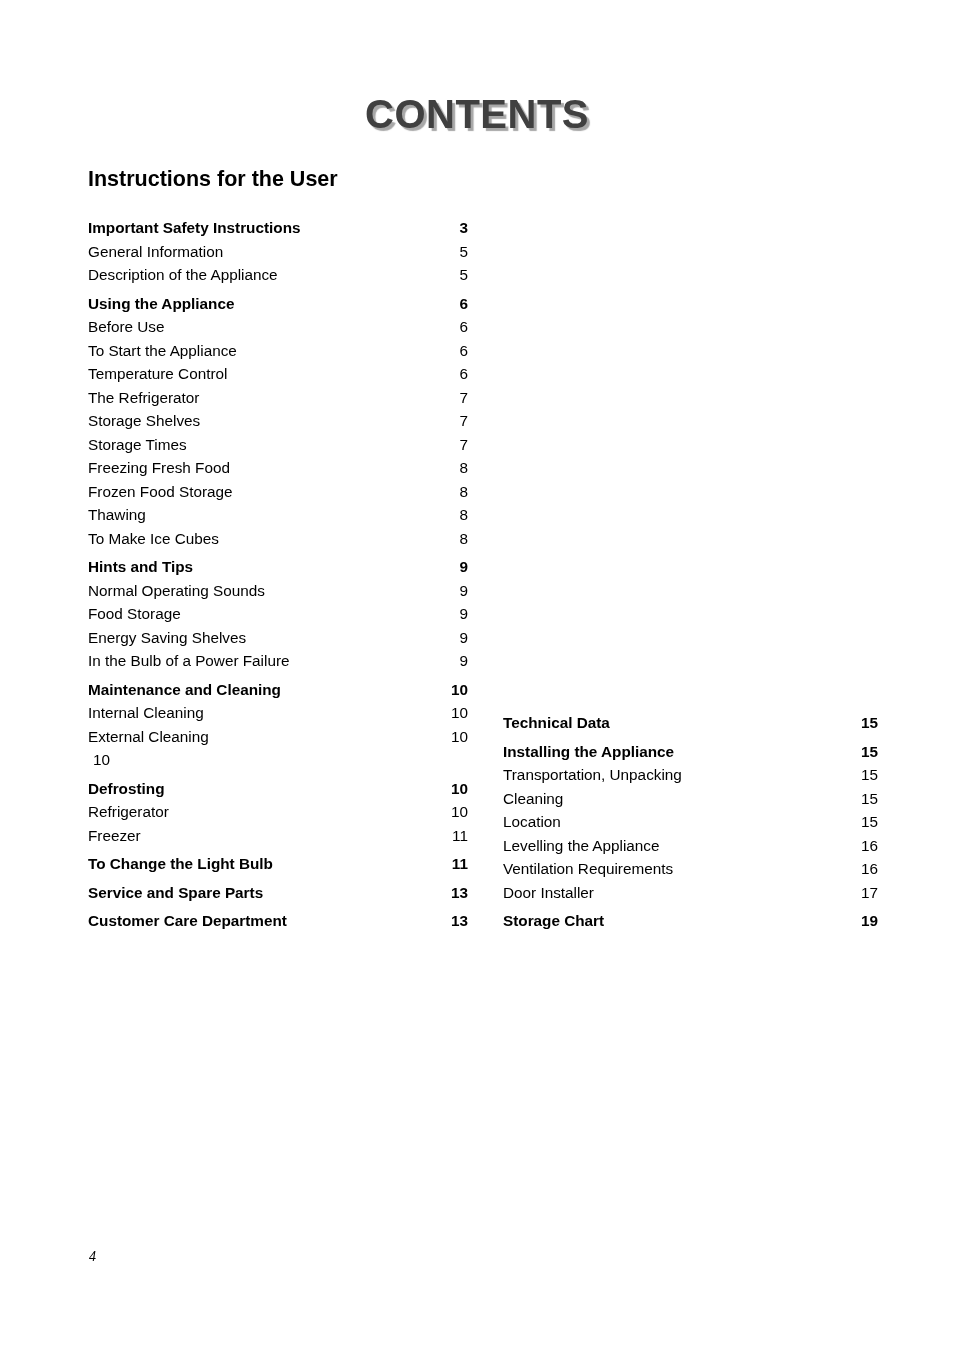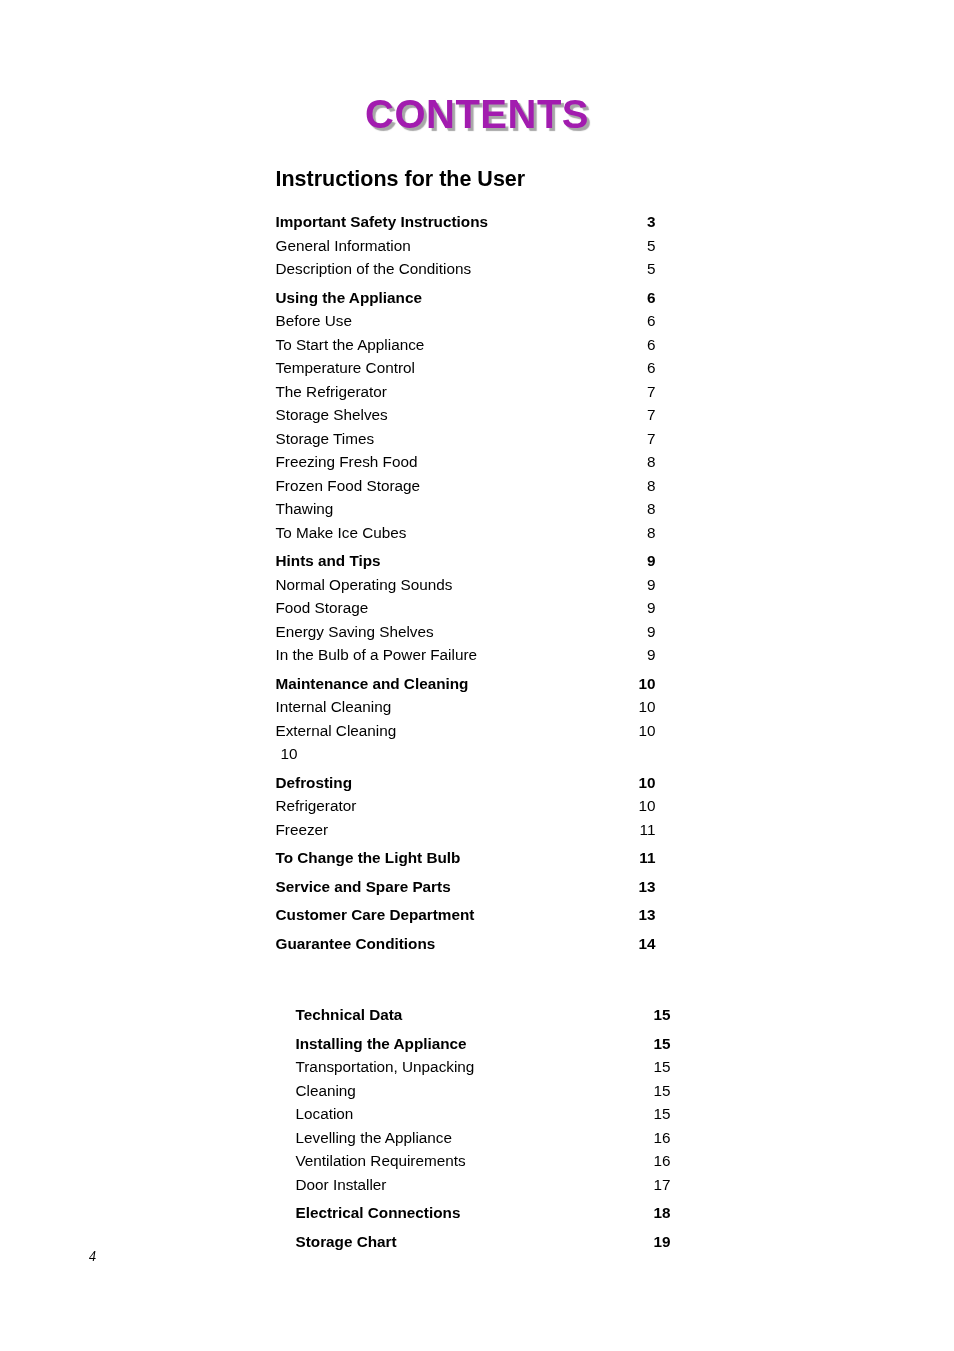--- a/index.html
+++ b/index.html
@@ -19,53 +19,53 @@
   
   .page-title {
     position: absolute;
     top: 92px;
     left: 0;
     width: 954px;
     text-align: center;
     font-size: 40px;
     font-weight: bold;
     letter-spacing: 0.5px;
-    color: #a21caf;
+    color: #404040;
     text-shadow: 3px 3px 1px rgba(120,120,120,0.65);
   }
 
   
   .toc {
     position: absolute;
     top: 166px;
     left: 88px;
     width: 790px;
     display: flex;
-    flex-direction: column;
-    align-items: center;
+    flex-direction: row;
+    align-items: flex-end;
   }
   .column {
     display: flex;
     flex-direction: column;
   }
   .column.left  { width: 380px; margin-right: 35px; }
   .column.right { width: 375px; }
 
   .col-heading {
     font-size: 21.5px;
     font-weight: bold;
     line-height: 26px;
     margin: 0 0 0 0;
     white-space: nowrap;
   }
 
   .entries {
     display: flex;
     flex-direction: column;
-    margin-top: 18px;
+    margin-top: 24px;
   }
   .column.right .entries {
     margin-top: 48px;
   }
 
   .entry {
     display: flex;
     flex-direction: row;
     align-items: baseline;
     justify-content: space-between;
@@ -114,21 +114,21 @@
     <div class="entries">
         <div class="entry bold first">
           <span class="label">Important Safety Instructions</span>
           <span class="page">3</span>
         </div>
         <div class="entry">
           <span class="label">General Information</span>
           <span class="page">5</span>
         </div>
         <div class="entry">
-          <span class="label">Description of the Conditions</span>
+          <span class="label">Description of the Appliance</span>
           <span class="page">5</span>
         </div>
         <div class="entry bold">
           <span class="label">Using the Appliance</span>
           <span class="page">6</span>
         </div>
         <div class="entry">
           <span class="label">Before Use</span>
           <span class="page">6</span>
         </div>
@@ -219,24 +219,20 @@
           <span class="label">To Change the Light Bulb</span>
           <span class="page">11</span>
         </div>
         <div class="entry bold">
           <span class="label">Service and Spare Parts</span>
           <span class="page">13</span>
         </div>
         <div class="entry bold">
           <span class="label">Customer Care Department</span>
           <span class="page">13</span>
-        </div>
-        <div class="entry bold">
-          <span class="label">Guarantee Conditions</span>
-          <span class="page">14</span>
         </div>
       </div>
   </div>
 
   <div class="column right">
     <div class="entries">
         <div class="entry bold first">
           <span class="label">Technical Data</span>
           <span class="page">15</span>
         </div>
@@ -262,24 +258,20 @@
         </div>
         <div class="entry">
           <span class="label">Ventilation Requirements</span>
           <span class="page">16</span>
         </div>
         <div class="entry">
           <span class="label">Door Installer</span>
           <span class="page">17</span>
         </div>
         <div class="entry bold">
-          <span class="label">Electrical Connections</span>
-          <span class="page">18</span>
-        </div>
-        <div class="entry bold">
           <span class="label">Storage Chart</span>
           <span class="page">19</span>
         </div>
       </div>
   </div>
 
 </div>
 
 <div class="folio">4</div>
 

